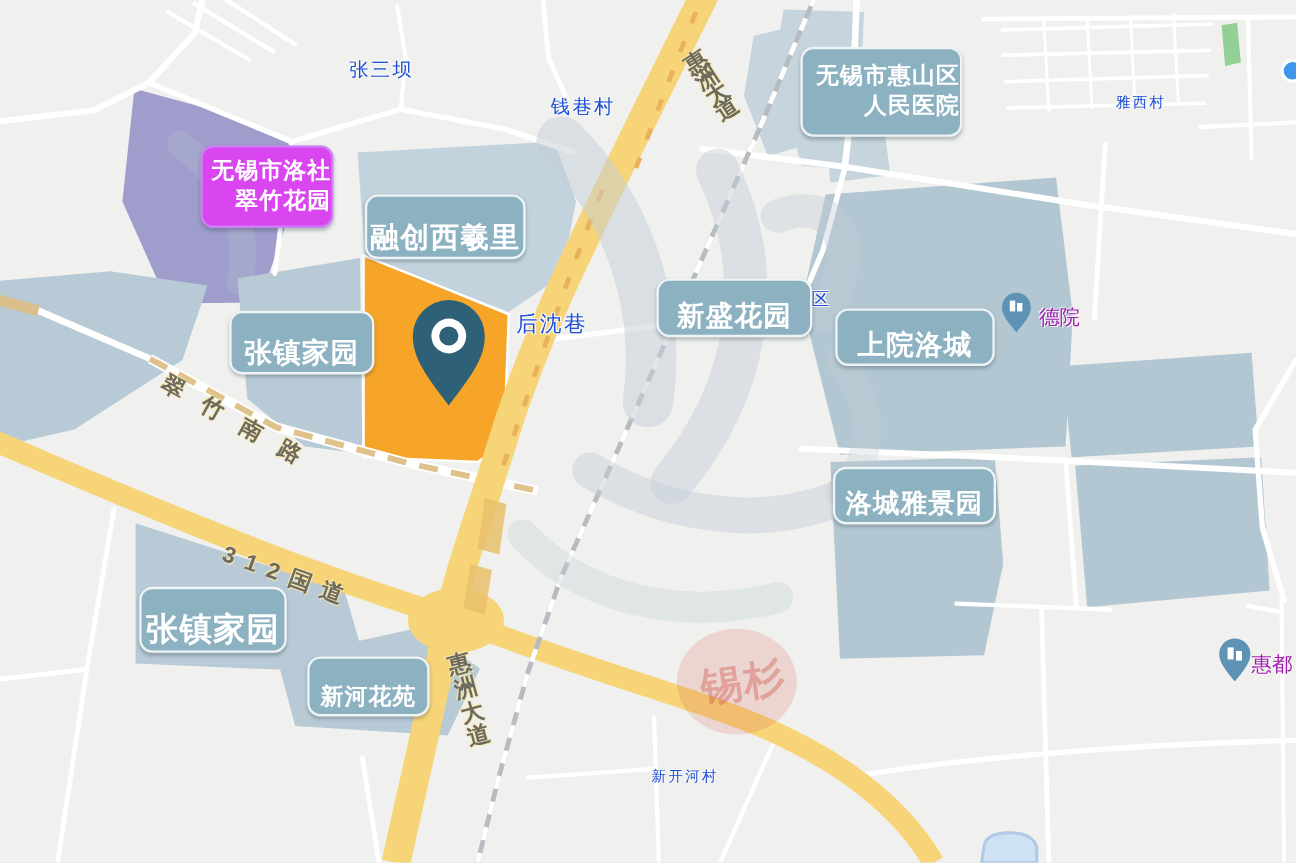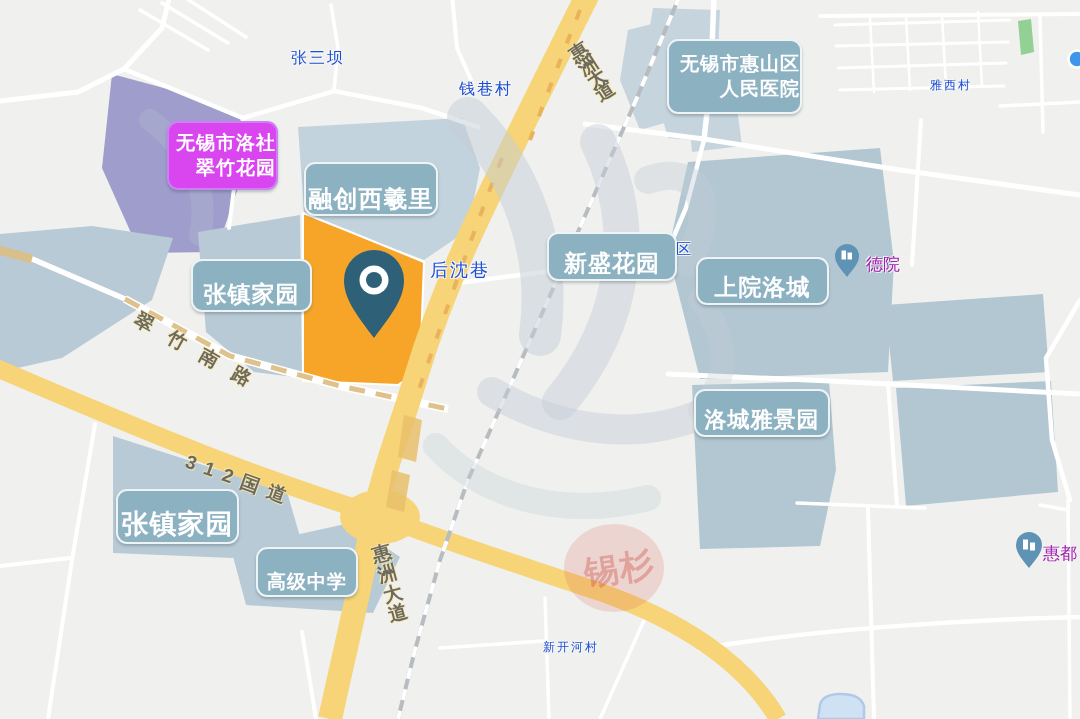--- a/index.html
+++ b/index.html
@@ -131,21 +131,21 @@
       <circle cx="374" cy="280" r="8" fill="#2E6177"></circle>
     </g>
   </svg>
 
   <div class="est" style="left:191px;top:259px;width:117px;height:49px;font-size:23px">张镇家园</div>
   <div class="est" style="left:304px;top:162px;width:130px;height:50px;font-size:24px">融创西羲里</div>
   <div class="est" style="left:547px;top:232px;width:126px;height:45px;font-size:23px">新盛花园</div>
   <div class="est" style="left:696px;top:257px;width:129px;height:44px;font-size:23px">上院洛城</div>
   <div class="est" style="left:694px;top:389px;width:132px;height:44px;font-size:22px">洛城雅景园</div>
   <div class="est" style="left:116px;top:489px;width:119px;height:51px;font-size:27px">张镇家园</div>
-  <div class="est" style="left:256px;top:547px;width:98px;height:46px;font-size:19px">高级中学</div>
+  <div class="est" style="left:256px;top:547px;width:98px;height:46px;font-size:19px">新河花苑</div>
 
   <div class="est dark" style="left:167px;top:121px;width:107px;height:65px;font-size:19px;flex-direction:column">
     <span>无锡市洛社</span>
     <span>翠竹花园</span>
   </div>
   <div class="est" style="left:667px;top:39px;width:131px;height:71px;font-size:19px;flex-direction:column">
     <span>无锡市惠山区</span>
     <span>人民医院</span>
   </div>
 

